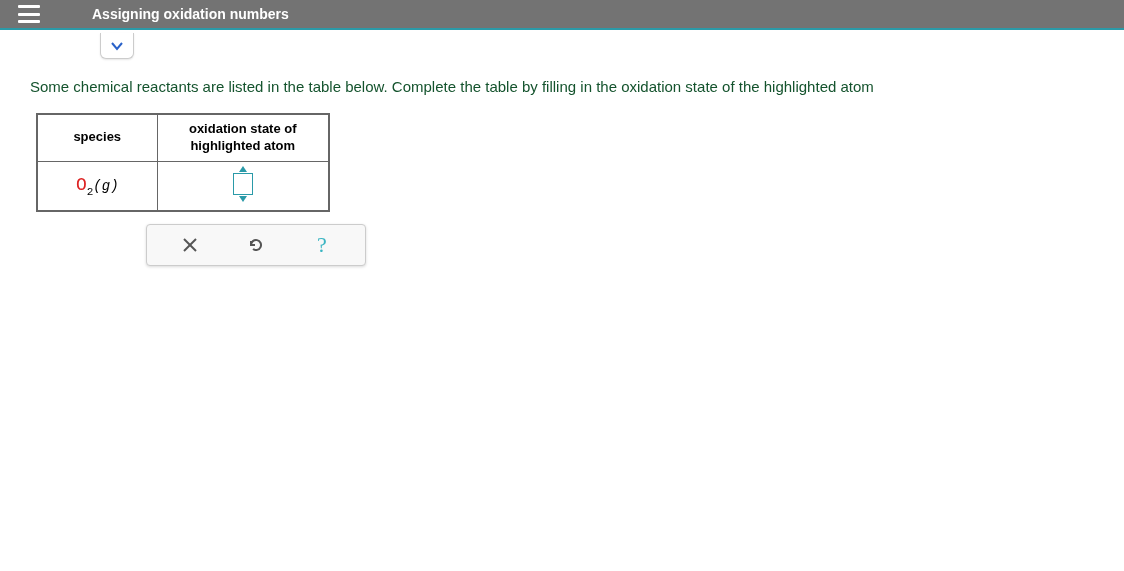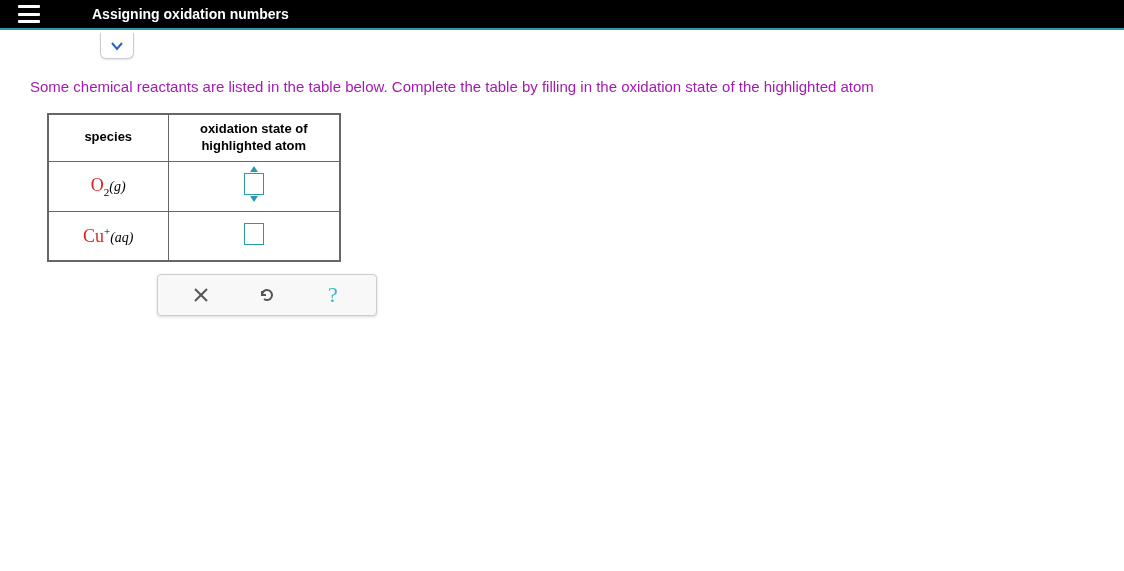--- a/index.html
+++ b/index.html
@@ -4,21 +4,21 @@
   <style>
     * { margin: 0; padding: 0; box-sizing: border-box; }
     body {
       font-family: Verdana, Geneva, sans-serif;
       background: #fff;
       width: 1124px;
       height: 571px;
       overflow: hidden;
     }
     .header {
-      background: #000000;
+      background: #737373;
       height: 30px;
       display: flex;
       align-items: center;
       padding-left: 18px;
       color: #fff;
       font-weight: bold;
       font-size: 14px;
       border-bottom: 2px solid #2a9aa8;
     }
     .menu-icon {
@@ -53,25 +53,25 @@
       box-shadow: 0 1px 2px rgba(0,0,0,0.1);
     }
     .chevron-down {
       width: 12px;
       height: 12px;
     }
     .chevron-down svg { display:block; }
     .instruction {
       padding: 48px 20px 18px 30px;
       font-size: 15px;
-      color: #a21caf;
+      color: #14532d;
       white-space: nowrap;
     }
     .table-wrap {
-      margin-left: 47px;
+      margin-left: 36px;
     }
     table.ox {
       border-collapse: collapse;
       border: 2px solid #666;
     }
     table.ox th, table.ox td {
       border: 1px solid #666;
       text-align: center;
       vertical-align: middle;
     }
@@ -80,21 +80,21 @@
       font-weight: bold;
       padding: 6px 10px;
       line-height: 1.3;
     }
     table.ox td {
       height: 50px;
     }
     .col-species { width: 120px; }
     .col-ox { width: 172px; }
     .species {
-      font-family: Liberation Serif, serif;
+      font-family: Liberation Mono, monospace;
       font-size: 18px;
     }
     .red { color: #d22; }
     .phase { font-style: italic; font-size: 14px; }
     .sub { font-size: 11px; vertical-align: sub; }
     .sup { font-size: 11px; vertical-align: super; }
     .input-box {
       width: 20px;
       height: 22px;
       border: 1px solid #2a9aa8;
@@ -175,28 +175,20 @@
 highlighted atom</span></th>
       </tr>
     </thead>
     <tbody>
       <tr>
         <td class="col-species">
           <span class="species"><span class="red">O</span><span class="sub">2</span><span class="phase">(g)</span></span>
         </td>
         <td class="col-ox">
           <span class="input-box active"></span>
-        </td>
-      </tr>
-      <tr>
-        <td class="col-species">
-          <span class="species"><span class="red">Cu</span><span class="sup">+</span><span class="phase">(aq)</span></span>
-        </td>
-        <td class="col-ox">
-          <span class="input-box"></span>
         </td>
       </tr>
     </tbody>
   </table>
 
   <div class="toolbar">
     <div class="tool-btn">
       <span>
         <svg width="16" height="16" viewBox="0 0 16 16">
             <line x1="2" y1="2" x2="14" y2="14" stroke="#555" stroke-width="2"></line>

